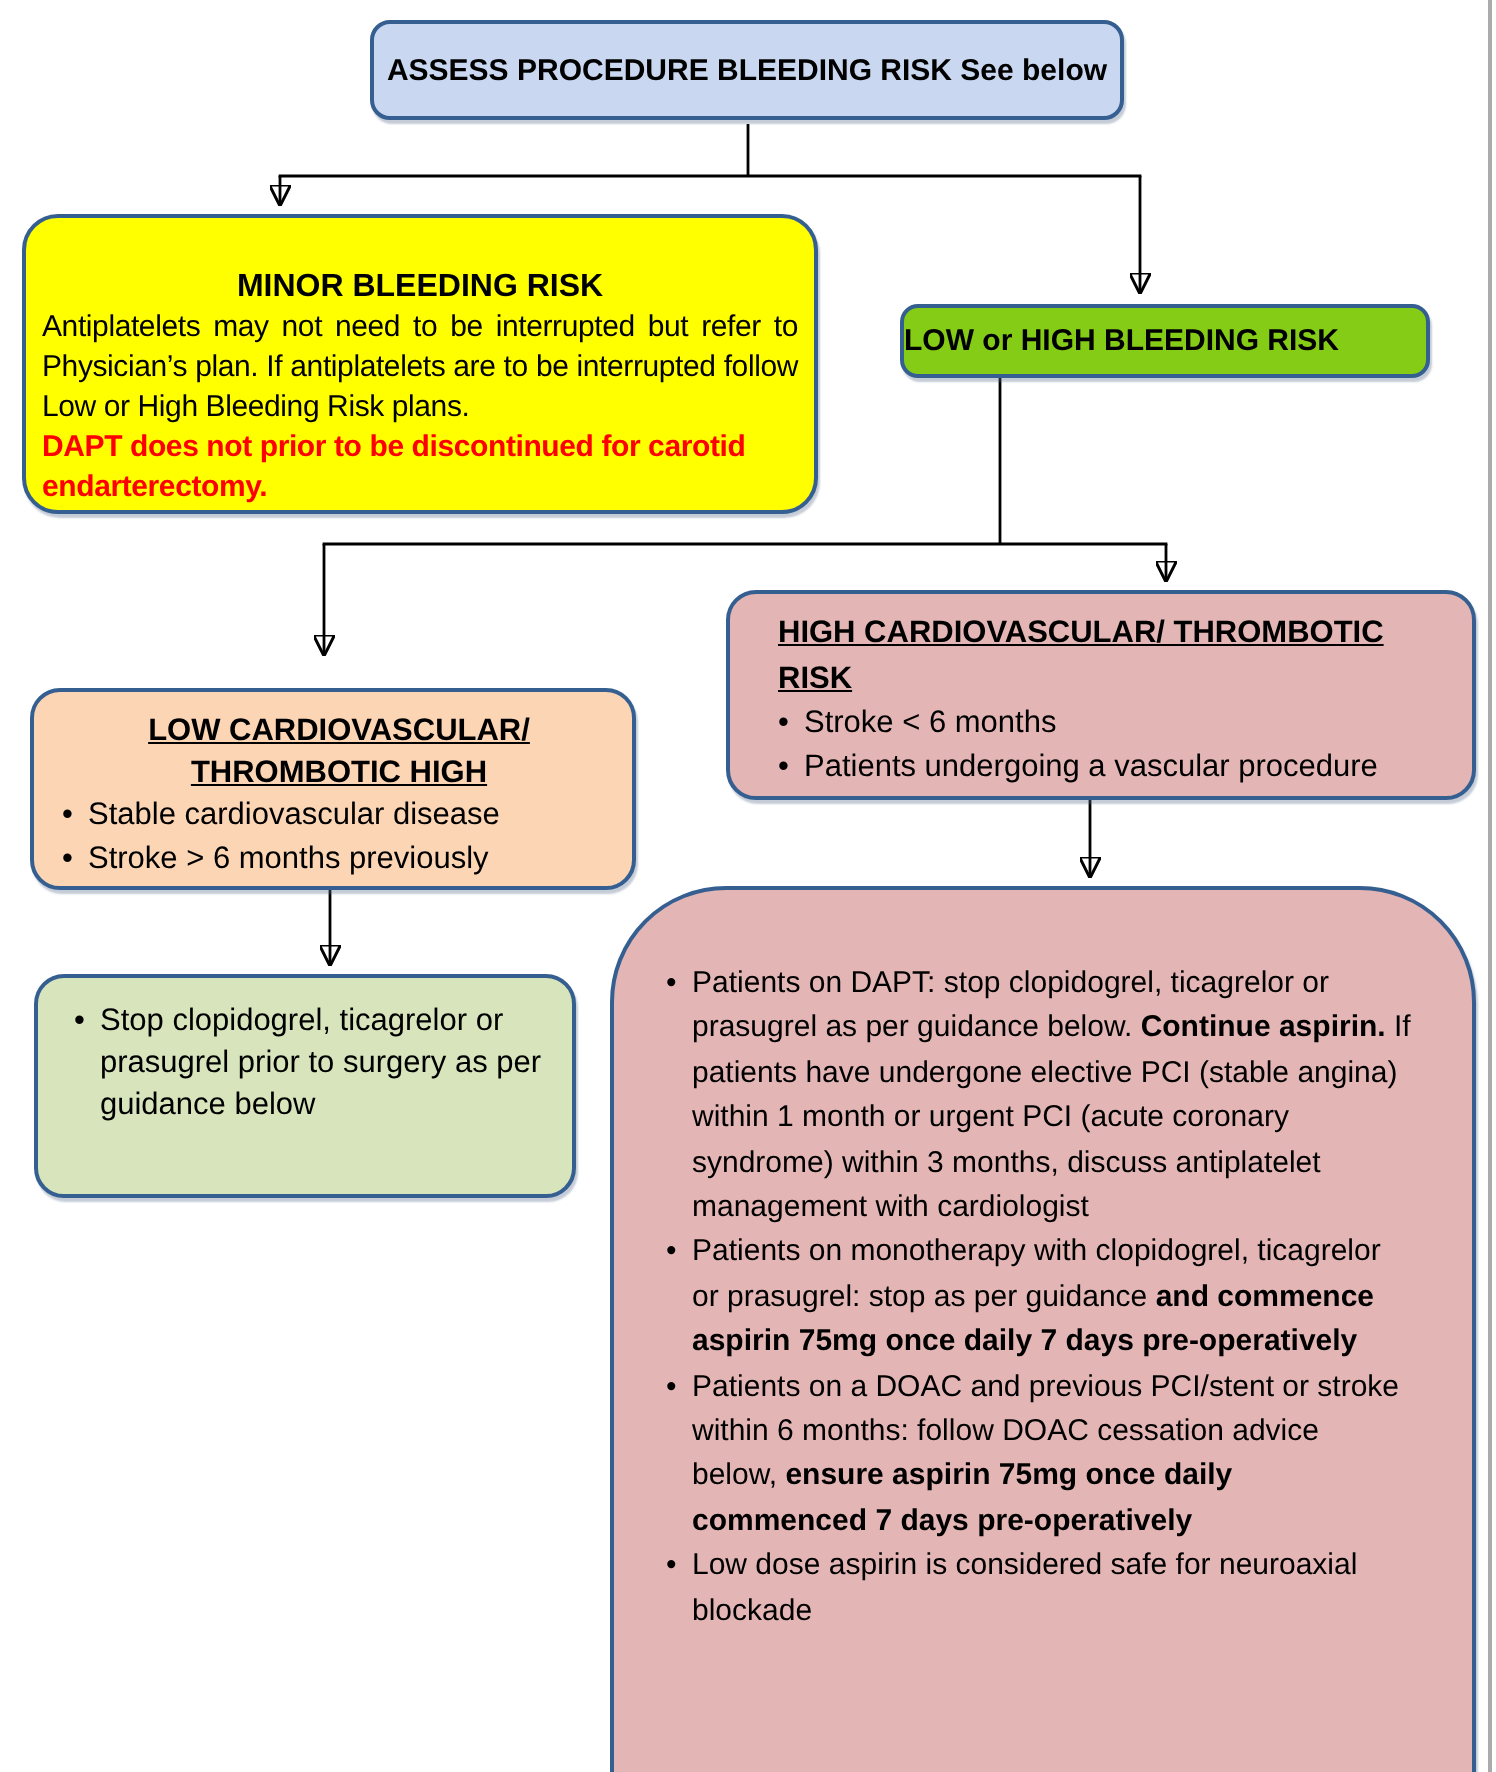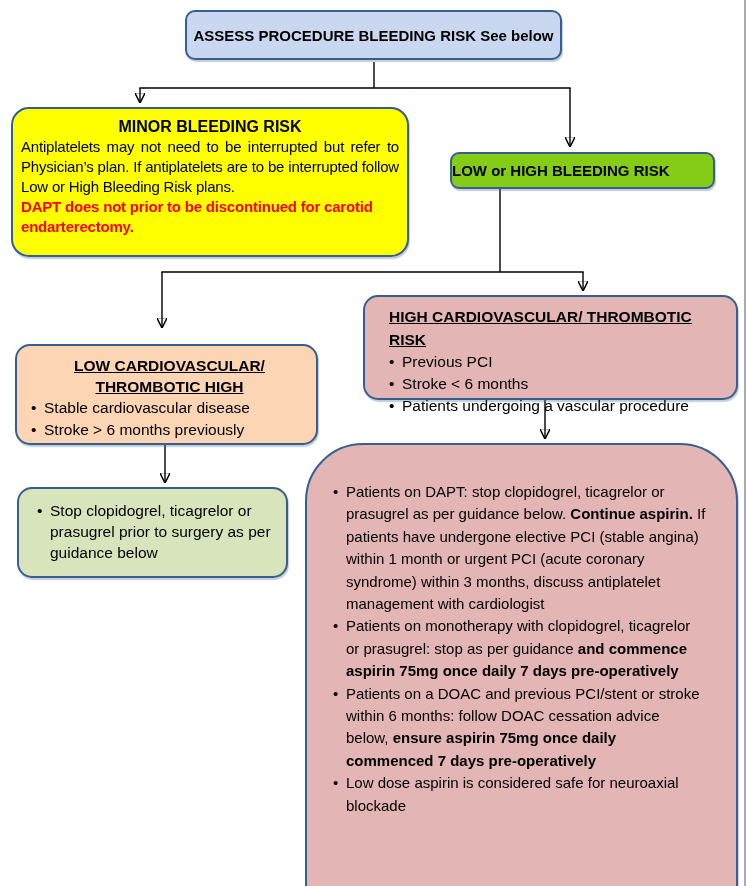--- a/index.html
+++ b/index.html
@@ -48,21 +48,21 @@
     background: #c9d8f0;
     border-radius: 10px;
     display: flex; align-items: center; justify-content: center;
     font-weight: bold; font-size: 15px;
     text-align: center;
   }
   .minor-box {
     left: 11px; top: 107px; width: 398px; height: 150px;
     background: #ffff00;
     border-radius: 18px;
-    padding: 7px 8px 4px 8px;
+    padding: 24px 8px 4px 8px;
     font-size: 15px;
     line-height: 20px;
     letter-spacing: -0.2px;
   }
   .minor-box .box-title {
     font-weight: bold;
     font-size: 16px;
     text-align: center;
     line-height: 21px;
     letter-spacing: 0;
@@ -99,21 +99,21 @@
     padding: 8px 10px 0 24px;
     font-size: 15.5px;
     line-height: 22px;
   }
   .high-risk-box .ltitle {
     font-weight: bold;
     text-decoration: underline;
     line-height: 23px;
   }
   .low-action-box {
-    left: 17px; top: 487px; width: 271px; height: 91px;
+    left: 17px; top: 487px; width: 271px; height: 112px;
     background: #d7e4bc;
     border-radius: 15px;
     padding: 11px 8px 0 18px;
     font-size: 15.5px;
     line-height: 21px;
   }
   .high-action-box {
     left: 305px; top: 443px; width: 433px; height: 508px;
     background: #e3b6b5;
     border-radius: 58px;
@@ -181,23 +181,20 @@
       <span class="bt">Stable cardiovascular disease</span>
     </div>
     <div class="bi">
       <span class="bt">Stroke &gt; 6 months previously</span>
     </div>
   </div>
 
   <div class="box high-risk-box">
     <div class="ltitle">HIGH CARDIOVASCULAR/ THROMBOTIC RISK</div>
     <div class="bi">
-      <span class="bt">Previous PCI</span>
-    </div>
-    <div class="bi">
       <span class="bt">Stroke &lt; 6 months</span>
     </div>
     <div class="bi">
       <span class="bt">Patients undergoing a vascular procedure</span>
     </div>
   </div>
 
   <div class="box low-action-box">
     <div class="bi">
       <span class="bt">Stop clopidogrel, ticagrelor or prasugrel prior to surgery as per guidance below</span>

